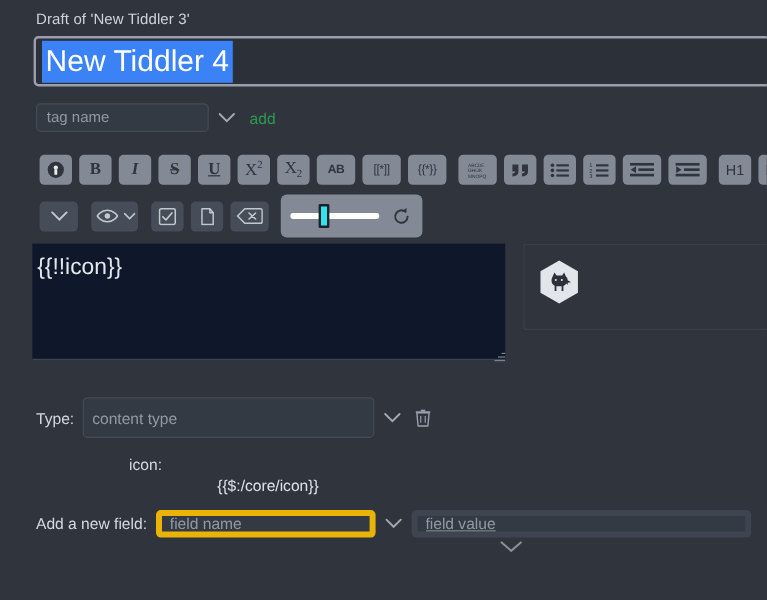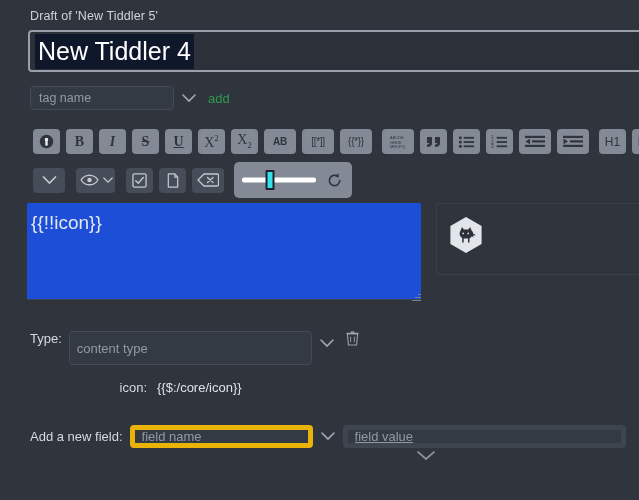--- a/index.html
+++ b/index.html
@@ -35,21 +35,21 @@
     width: 614px; height: 42px;
     background: #2b3039;
     border: 2px solid #9aa0aa;
     border-radius: 4px;
     display: flex;
     align-items: center;
     overflow: hidden;
   }
   .title-sel {
     margin-left: 5px;
-    background: #0f172a;
+    background: #3b82f6;
     color: #ffffff;
     font-size: 25px;
     line-height: 30px;
     padding: 2px 3px 3px 3px;
     white-space: nowrap;
     font-weight: 400;
   }
 
   
   .tag-row {
@@ -181,21 +181,21 @@
     cursor: pointer; padding: 0;
     width: 20px; height: 20px;
     display: flex; align-items: center; justify-content: center;
   }
 
   
   .editor-area {
     position: absolute;
     left: 27px; top: 203px;
     width: 394px; height: 97px;
-    background: #1d4ed8;
+    background: #0f172a;
     border: none;
     border-bottom: 1px solid #3f4550;
     color: #e4e8ee;
     font-size: 19px;
     line-height: 24px;
     padding: 8px 4px 4px 4px;
     resize: none;
     outline: none;
     overflow: hidden;
     font-family: "Liberation Sans", sans-serif;
@@ -225,21 +225,21 @@
   }
   .preview-icon {
     width: 34px; height: 38px;
   }
 
   
   .type-row {
     position: absolute;
     left: 30px; top: 331px;
     display: flex;
-    align-items: flex-start;
+    align-items: center;
     gap: 0;
   }
   .fld-label {
     font-size: 13px;
     color: #d5dae1;
     margin-right: 7px;
     white-space: nowrap;
   }
   .type-input {
     width: 243px; height: 23px;
@@ -254,35 +254,37 @@
   }
   .type-input::placeholder { color: #9399a3; opacity: 1; }
   .trash-btn {
     background: transparent; border: none;
     cursor: pointer; padding: 0 4px;
     display: flex; align-items: center;
   }
 
   .icon-field-row {
     position: absolute;
-    left: 45px; top: 380px;
+    left: 33px; top: 380px;
     width: 420px;
     display: flex;
     align-items: flex-start;
+    gap: 36px;
   }
   .icon-field-name {
     width: 112px;
     text-align: right;
     font-size: 13px;
     color: #d5dae1;
     padding-right: 10px;
   }
   .icon-field-value {
     font-size: 13px;
     color: #dfe3e9;
+    margin-top: 17px;
   }
 
   .newfield-row {
     position: absolute;
     left: 30px; top: 424px;
     display: flex;
     align-items: center;
   }
   .nf-input {
     height: 23px;
@@ -304,21 +306,21 @@
     left: 416px; top: 449px;
     background: transparent; border: none;
     cursor: pointer; padding: 0;
   }
 </style>
 </head>
 <body>
 
 <div id="app">
 
-  <div class="draft-label">Draft of 'New Tiddler 5'</div>
+  <div class="draft-label">Draft of 'New Tiddler 3'</div>
 
   <div class="title-wrap">
     <span class="title-sel">New Tiddler 4</span>
   </div>
 
   <div class="tag-row">
     <input class="tag-input" type="text" placeholder="tag name" style="">
     <button class="chev-btn">
       <svg width="14" height="9" viewBox="0 0 14 9">
         <path d="M1 1 L7 7 L13 1" fill="none" stroke="#a3a9b3" stroke-width="1.6" stroke-linecap="round"></path>

